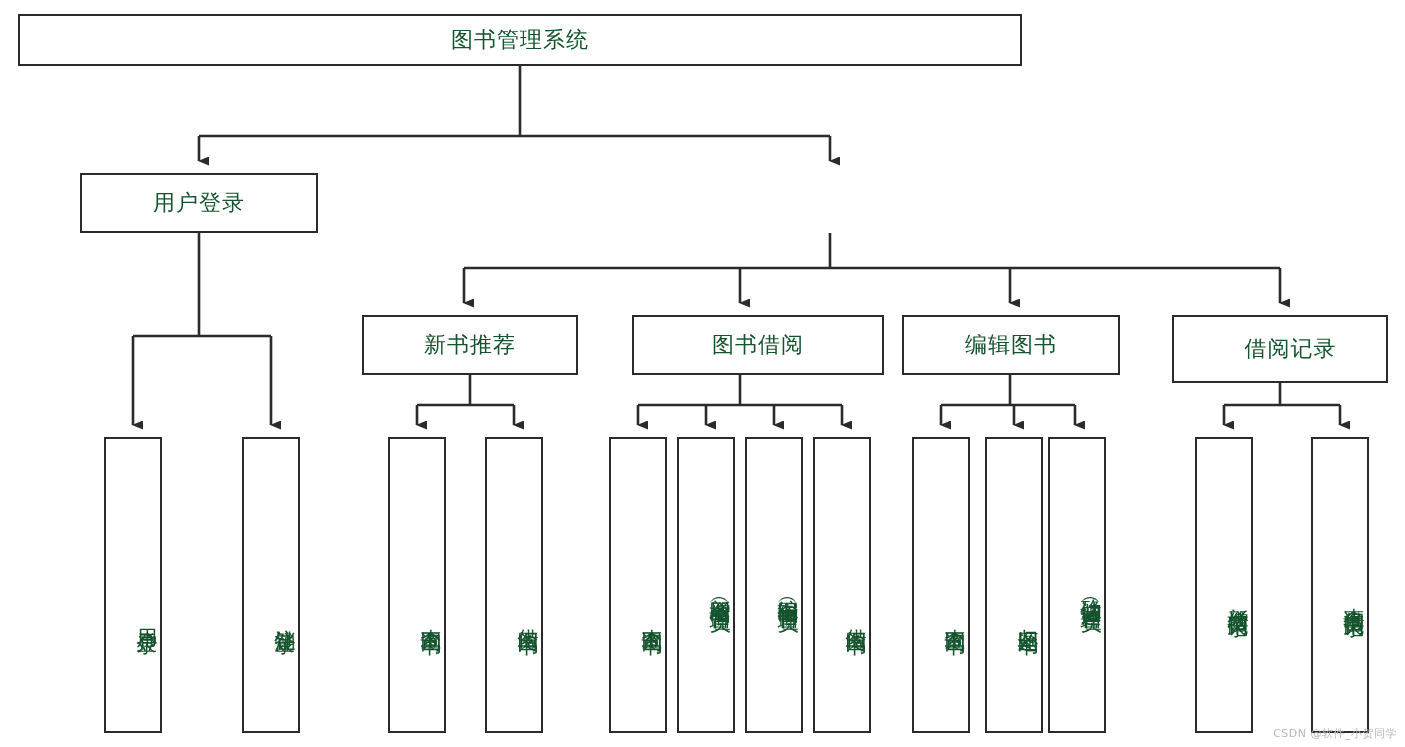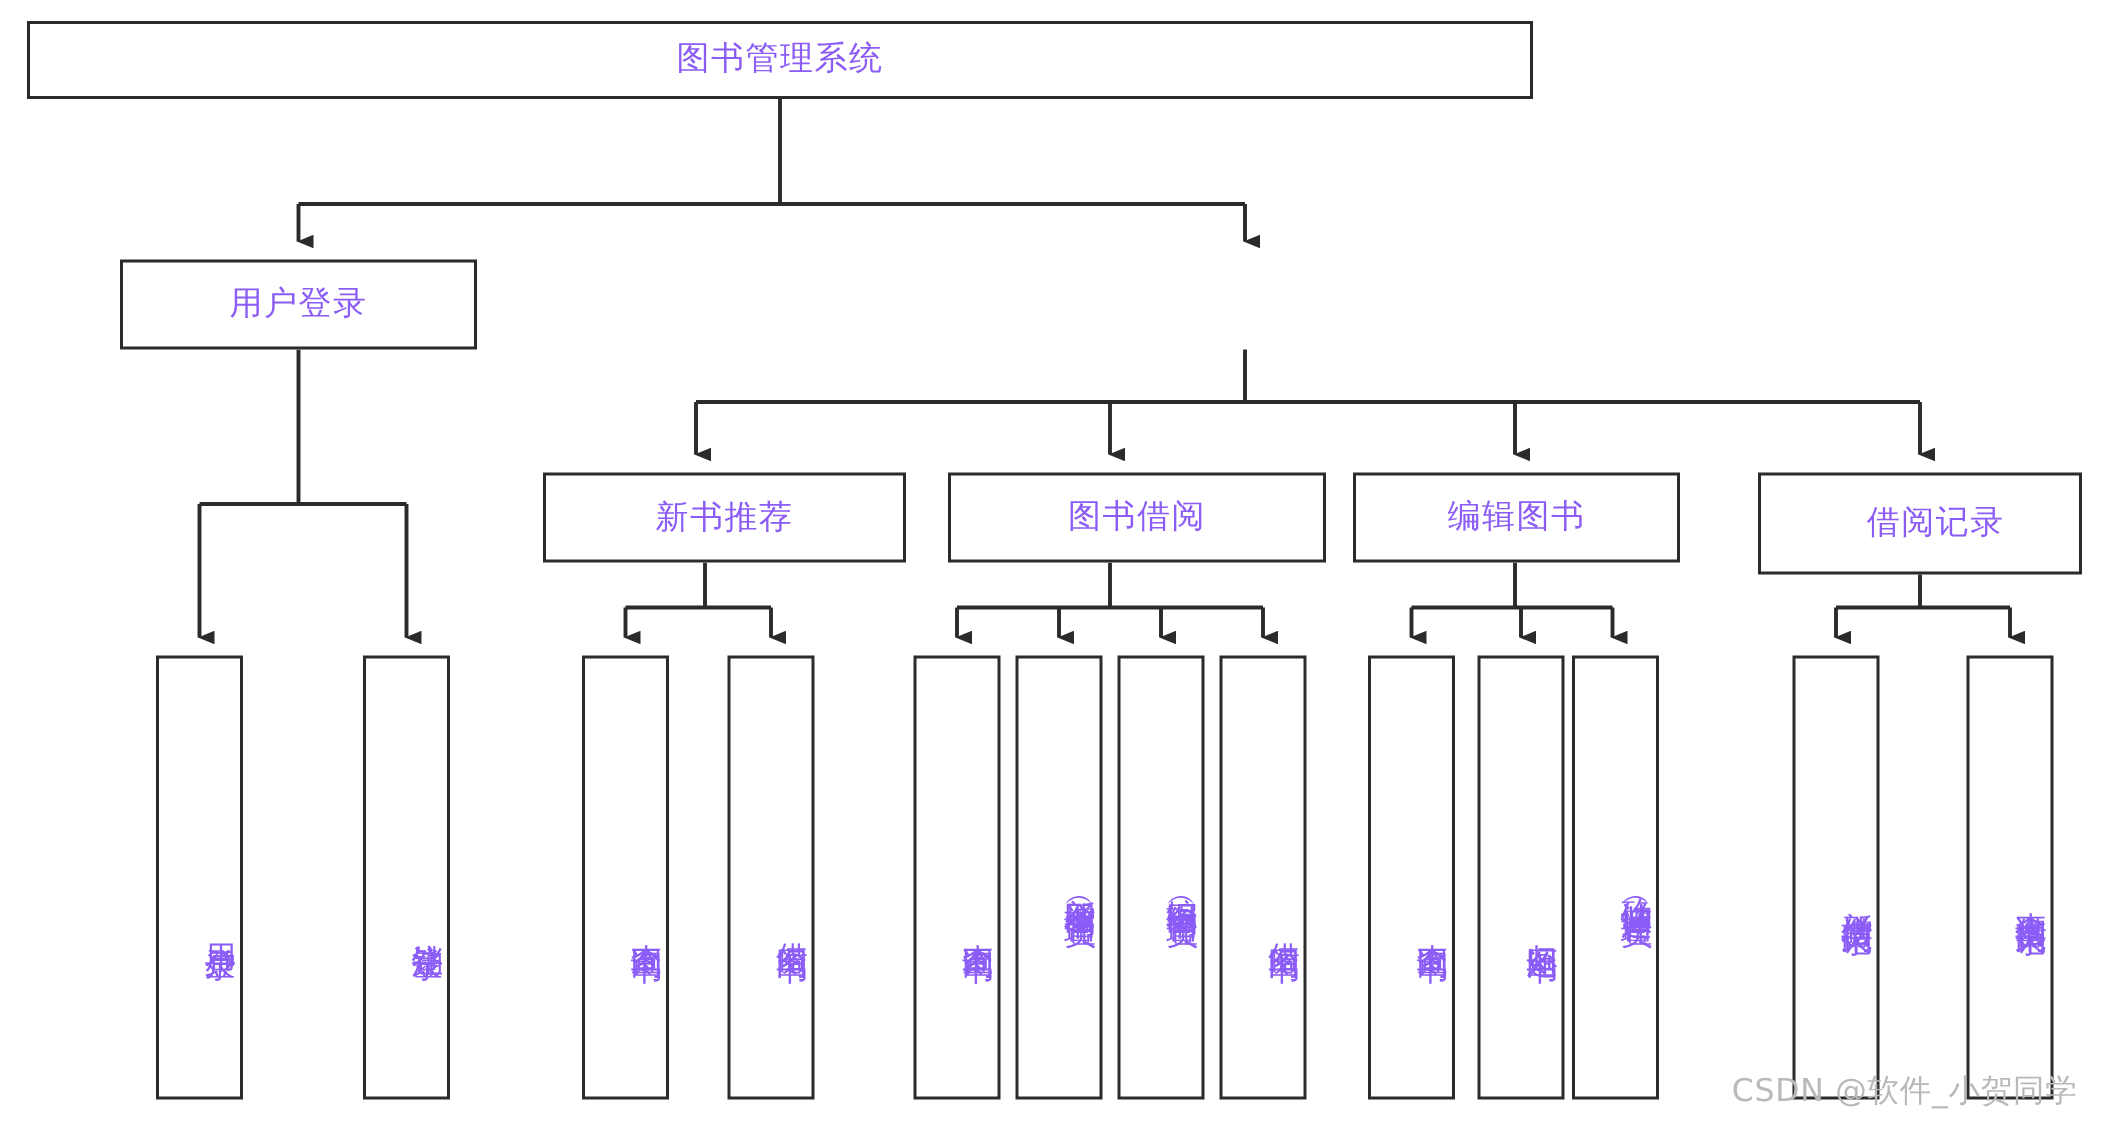--- a/index.html
+++ b/index.html
@@ -27,21 +27,21 @@
     pointer-events: none;
   }
   .node {
     position: absolute;
     box-sizing: border-box;
     border: 2px solid #2b2b2b;
     background: #ffffff;
     display: flex;
     align-items: center;
     justify-content: center;
-    color: #8b5cf6;
+    color: #14532d;
   }
   .node.horizontal {
     font-size: 22px;
     line-height: 1.1;
     letter-spacing: 1px;
   }
   .node.vertical {
     writing-mode: vertical-rl;
     text-orientation: upright;
     font-size: 21px;
@@ -59,23 +59,23 @@
   }
   .node.vertical.pad-top-sm {
     padding-top: 12px;
   }
   .node-label {
     display: block;
     white-space: nowrap;
   }
   #watermark {
     position: absolute;
-    right: 20px;
+    right: 8px;
     bottom: 6px;
-    font-size: 21px;
+    font-size: 11px;
     color: #b9b9b9;
     letter-spacing: 0.5px;
     white-space: nowrap;
   }
 </style>
 </head>
 <body>
 
 <div id="diagram-root">
 
@@ -133,21 +133,21 @@
   </svg>
 
   <div class="node horizontal" style="left:18px; top:14px; width:1004px; height:52px;">
     <span class="node-label">图书管理系统</span>
   </div>
 
   <div class="node horizontal" style="left:80px; top:173px; width:238px; height:60px;">
     <span class="node-label">用户登录</span>
   </div>
 
-  <div class="node horizontal" style="left:362px; top:315px; width:242px; height:60px;font-family:Liberation Serif, serif;">
+  <div class="node horizontal" style="left:362px; top:315px; width:216px; height:60px;">
     <span class="node-label">新书推荐</span>
   </div>
   <div class="node horizontal" style="left:632px; top:315px; width:252px; height:60px;">
     <span class="node-label">图书借阅</span>
   </div>
   <div class="node horizontal" style="left:902px; top:315px; width:218px; height:60px;">
     <span class="node-label">编辑图书</span>
   </div>
   <div class="node horizontal" style="left:1172px; top:315px; width:216px; height:68px;padding-left:21px;">
     <span class="node-label">借阅记录</span>

